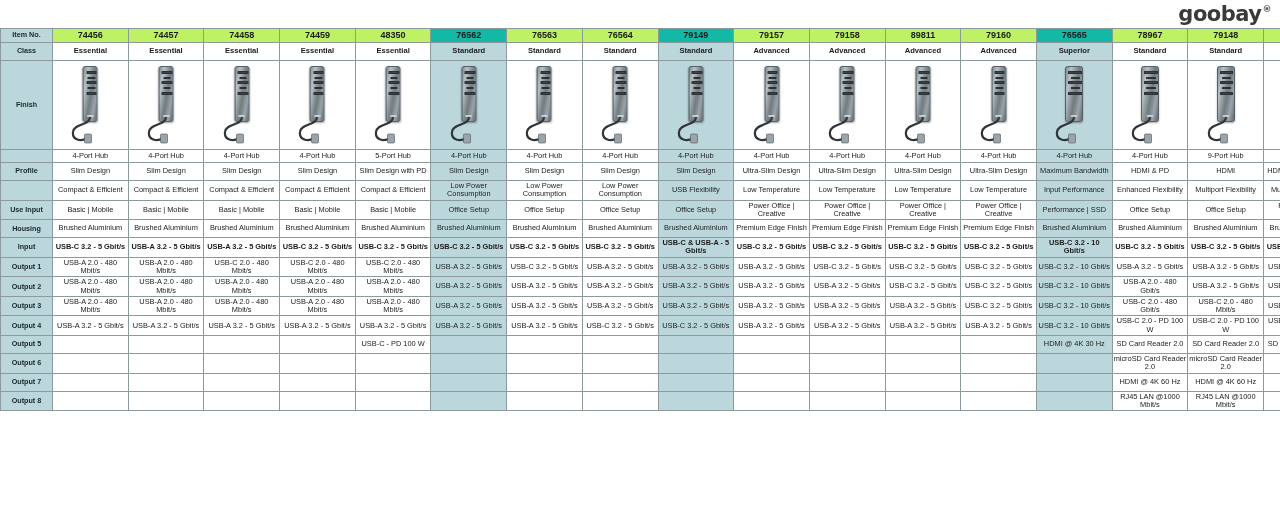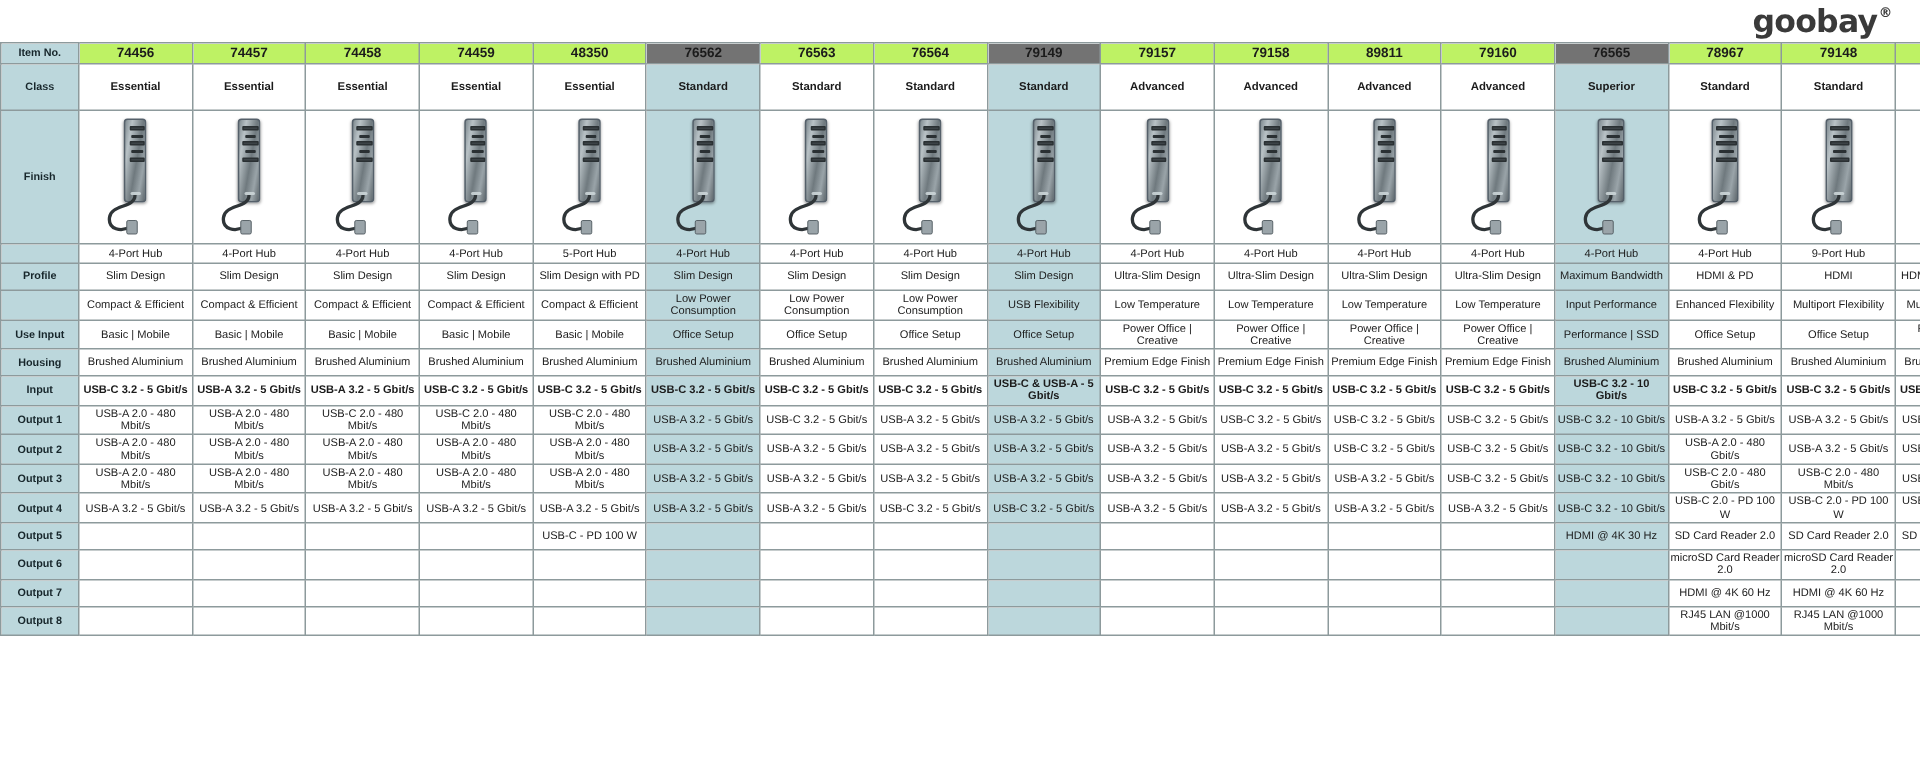--- a/index.html
+++ b/index.html
@@ -14,21 +14,21 @@
     position: relative;
     width: 1280px; height: 508px;
     background: #ffffff;
   }
   
   .brand-bar {
     height: 28px;
     display: flex;
     align-items: center;
     justify-content: flex-end;
-    padding-right: 20px;
+    padding-right: 10px;
     background: #ffffff;
   }
   .brand {
     font-family: "DejaVu Sans", sans-serif;
     font-size: 21px;
     font-weight: bold;
     letter-spacing: -0.5px;
     color: #3a3a3a;
     position: relative;
   }
@@ -67,25 +67,25 @@
     color: #17262b;
   }
   .rowlabel-strong { font-weight: bold; }
 
   .hdr-item {
     font-weight: bold;
     font-size: 9px;
     background: #bef264;
     height: 14px;
   }
-  .hdr-item.hl { background: #737373; margin-left: 29px; }
+  .hdr-item.hl { background: #14b8a6; margin-left: 29px; }
   .hdr-class {
     font-size: 7.6px;
     font-weight: bold;
-    height: 31px;
+    height: 18px;
     background: #ffffff;
   }
   .hdr-class.hl { background: #bcd7dc; }
 
   .cell { background: #ffffff; height: 13px; }
   .cell.hl { background: #bcd7dc; }
   .cell.tall { height: 18px; }
   .cell.b { font-weight: bold; }
   .img-row td { height: 86px; padding: 0; }
   .imgcell { background: #ffffff; }

